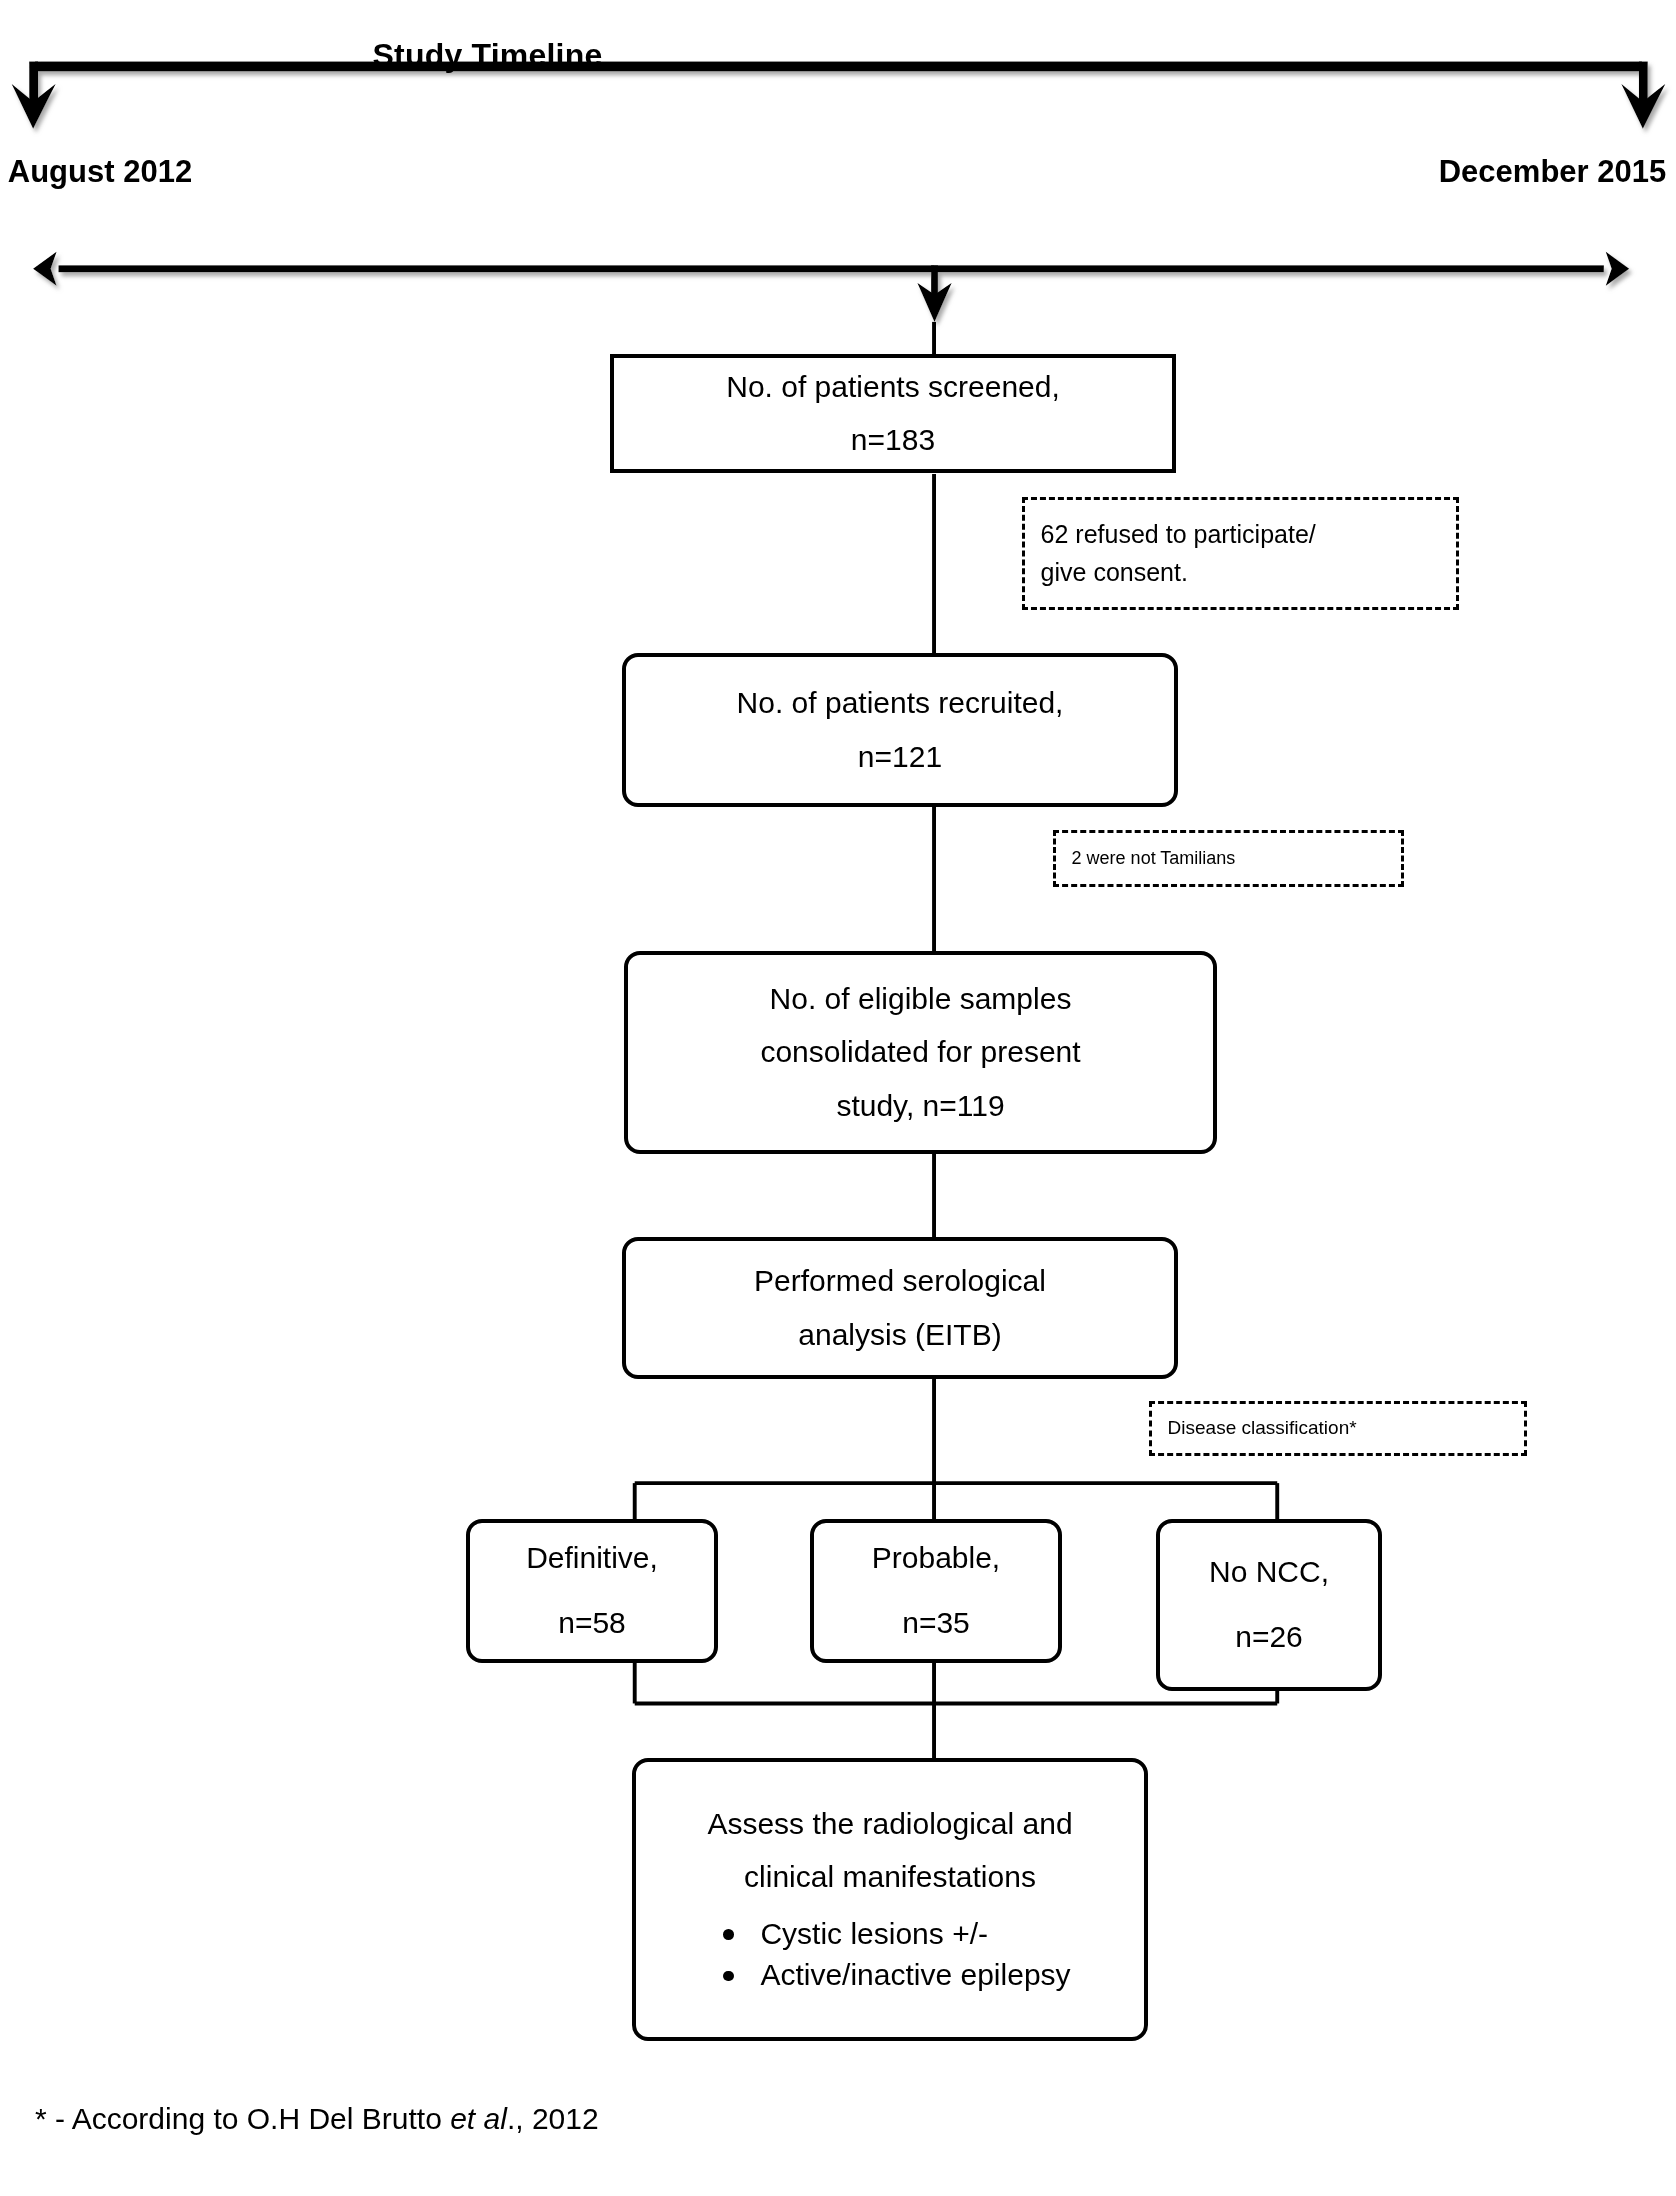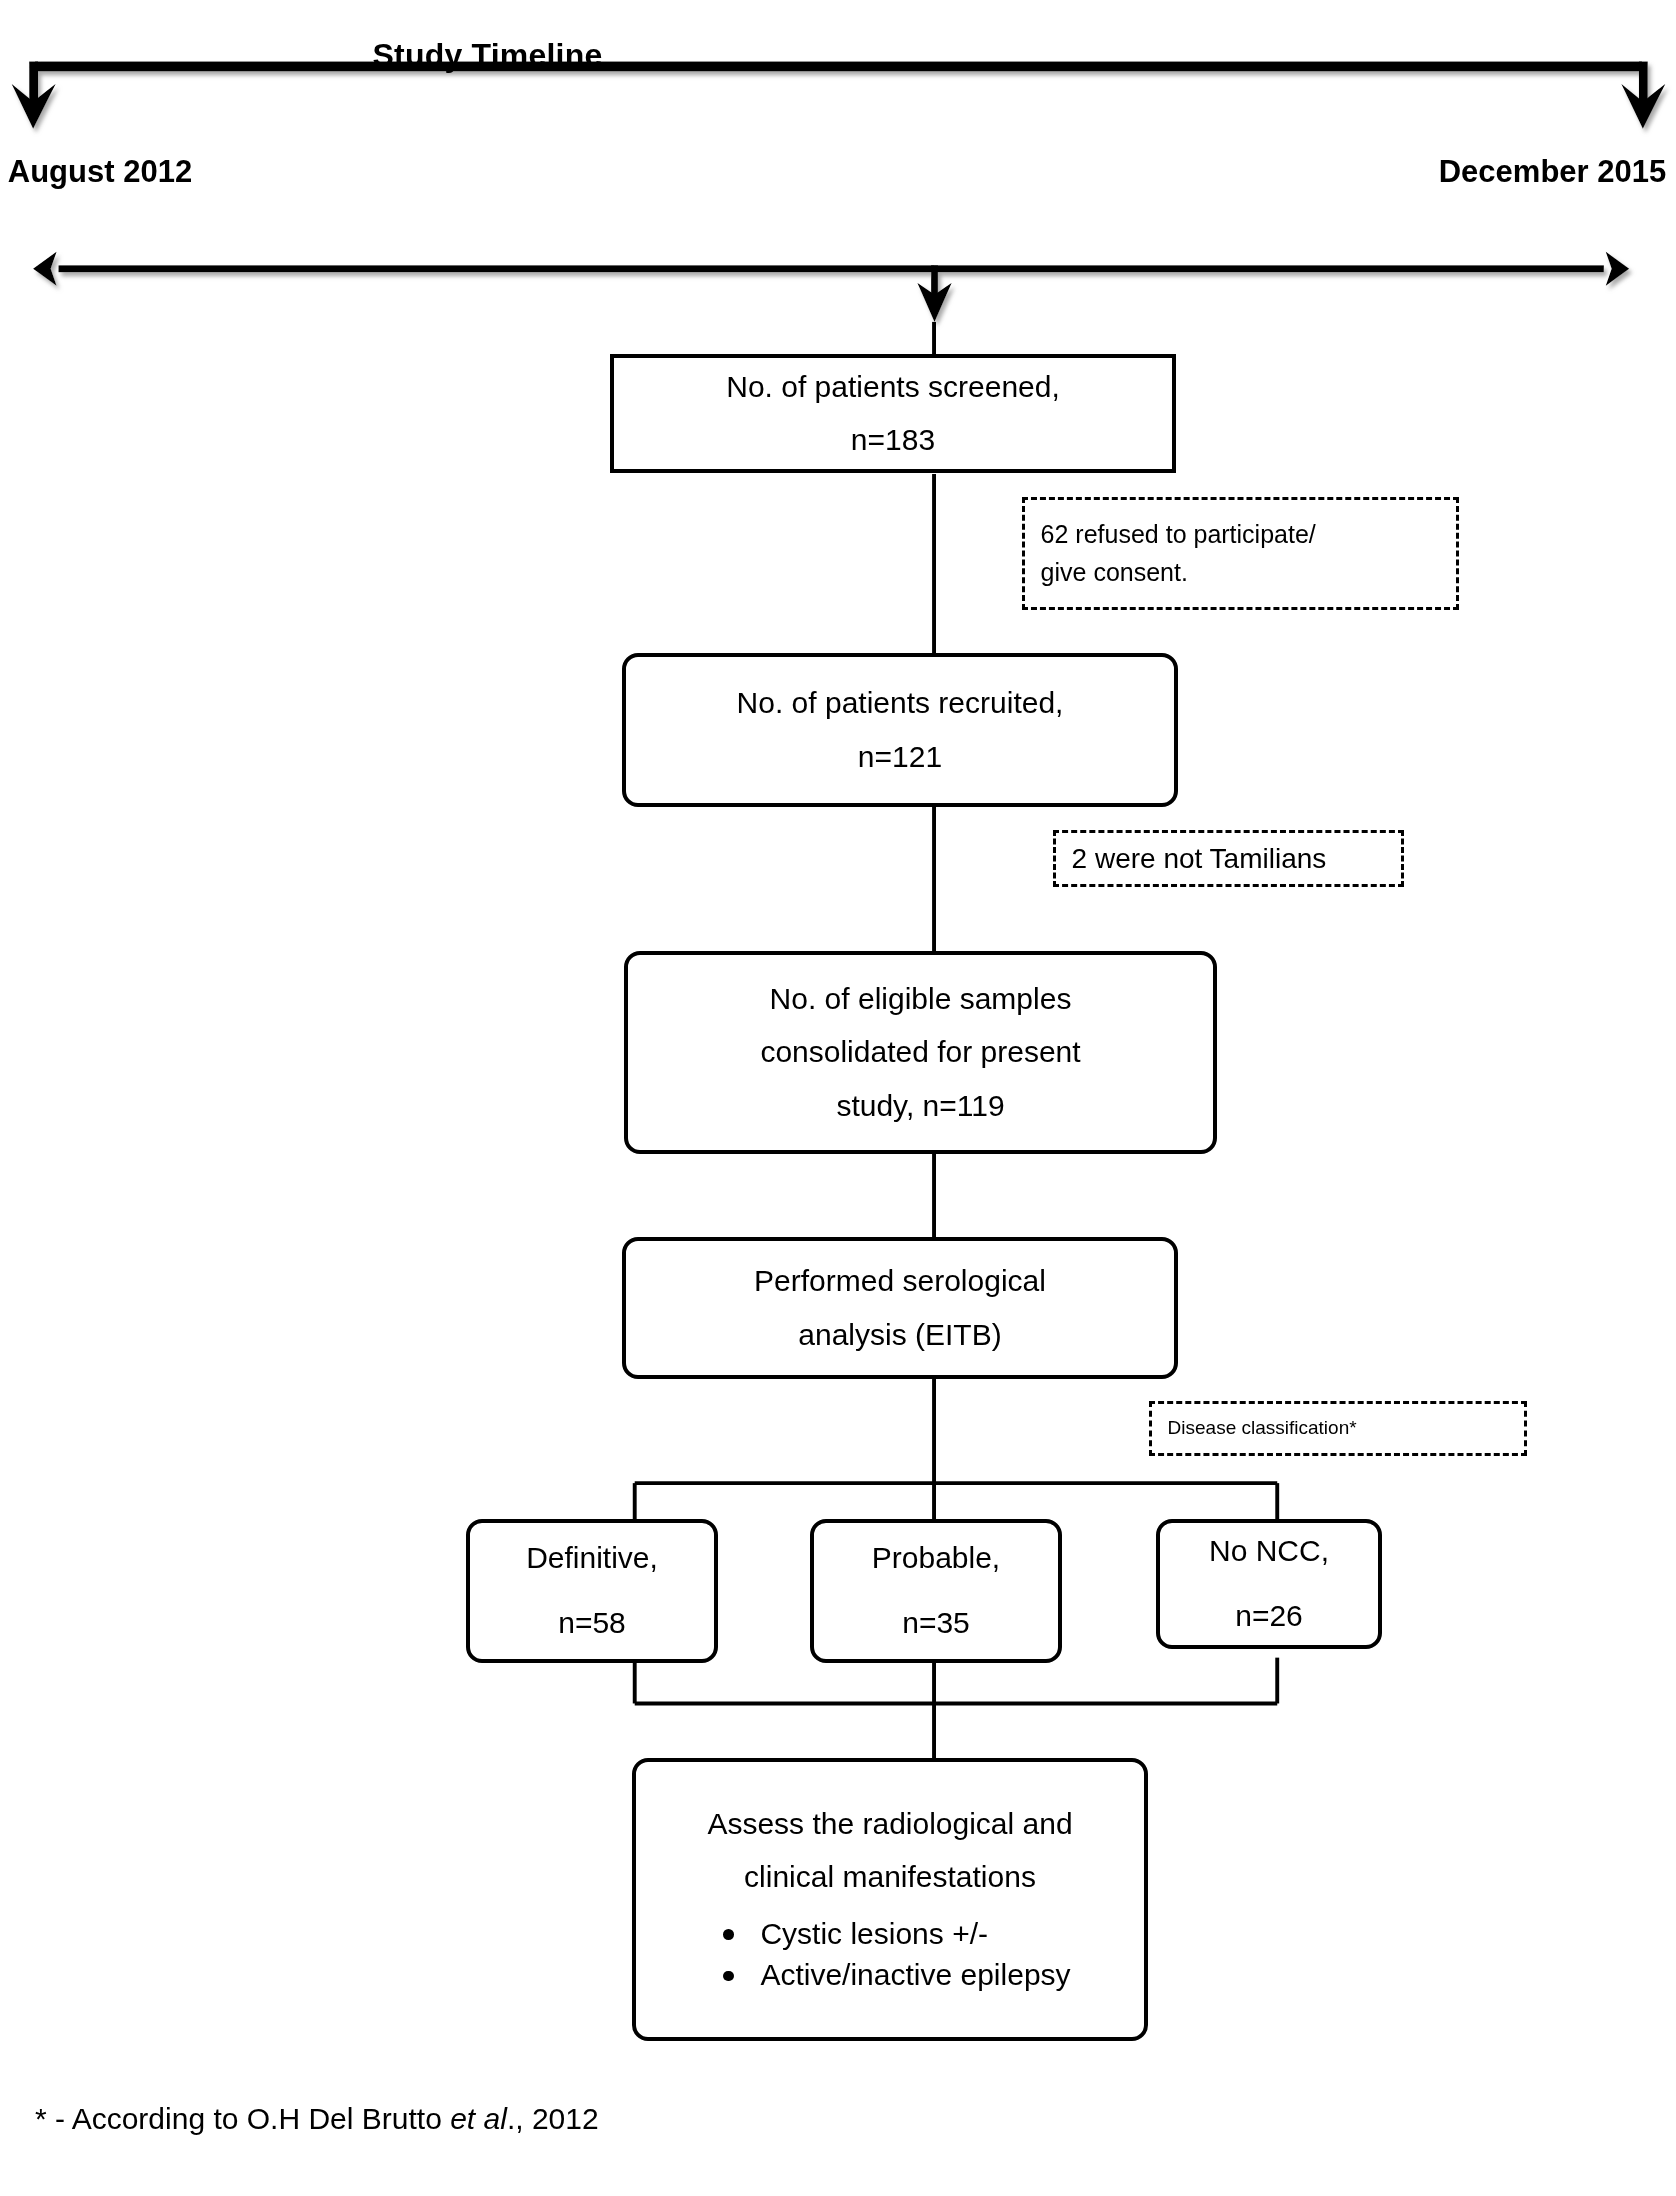--- a/index.html
+++ b/index.html
@@ -99,21 +99,21 @@
     justify-content: center;
     align-items: flex-start;
     text-align: left;
     padding: 5.9px 15.6px;
     line-height: 1.5;
     z-index: 3;
   }
   .note .line { display: block; }
 
   .note-1 { font-size: 25px; }
-  .note-2 { font-size: 28px; text-align: right; }
+  .note-2 { font-size: 18px; text-align: right; }
   .note-3 { font-size: 19px; }
 
   
   .bullets {
     margin: 2px 0 0 0;
     padding: 0;
     list-style: none;
     text-align: left;
     align-self: center;
   }
@@ -247,21 +247,21 @@
   <div class="node rounded" style="left:466px; top:1519px; width:252px; height:144px;">
     <span class="line">Definitive,</span>
     <span class="line" style="margin-top:11.7px;">n=58</span>
   </div>
 
   <div class="node rounded" style="left:810px; top:1519px; width:252px; height:144px;">
     <span class="line">Probable,</span>
     <span class="line" style="margin-top:11.7px;">n=35</span>
   </div>
 
-  <div class="node rounded" style="left:1156px; top:1519px; width:226px; height:130px;">
+  <div class="node rounded" style="left:1156px; top:1519px; width:226px; height:172px;">
     <span class="line">No NCC,</span>
     <span class="line" style="margin-top:11.7px;">n=26</span>
   </div>
 
   <div class="node rounded" style="left:632px; top:1758px; width:516px; height:283px;">
     <span class="line">Assess the radiological and</span>
     <span class="line">clinical manifestations</span>
     <ul class="bullets">
       <li>Cystic lesions +/-</li>
       <li>Active/inactive epilepsy</li>

